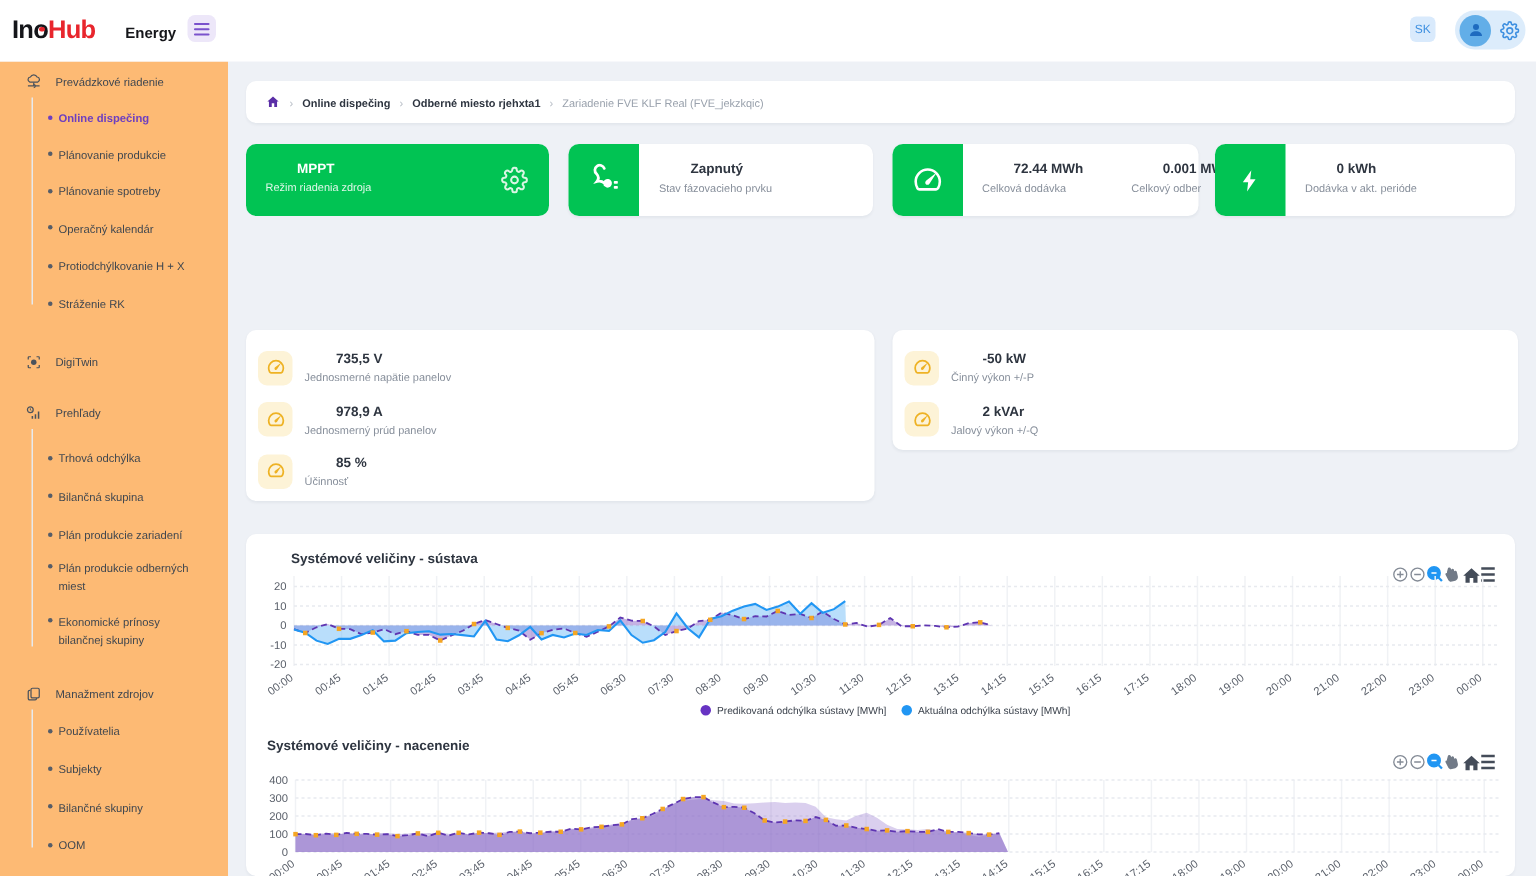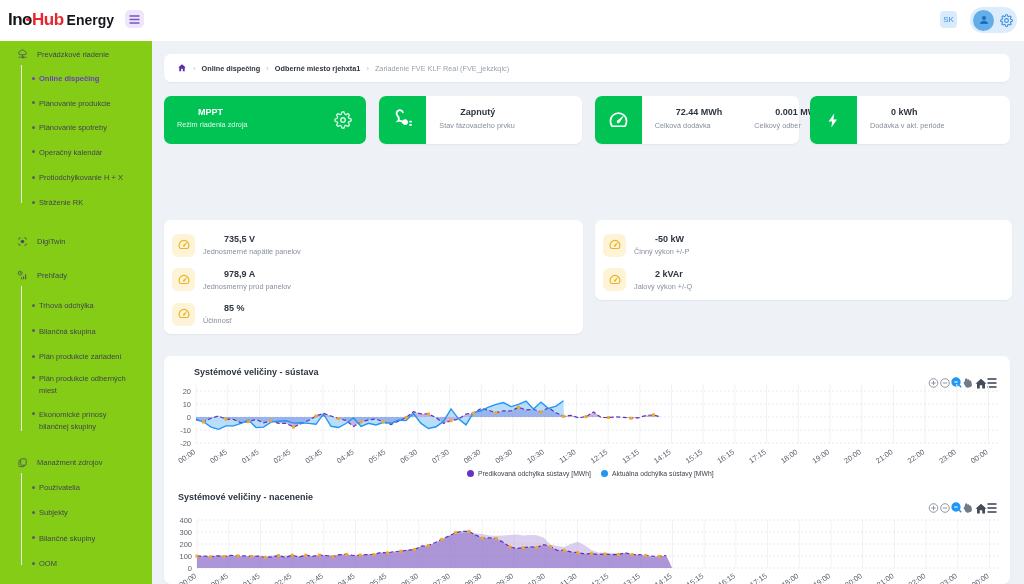--- a/index.html
+++ b/index.html
@@ -1,26 +1,26 @@
 <!DOCTYPE html>
 <html><head>
 <meta charset="utf-8">
 <style>
 * { margin:0; padding:0; box-sizing:border-box; }
 html,body { width:1024px; height:584px; overflow:hidden; }
 body { font-family:"Liberation Sans", sans-serif; background:#eef1f6; position:relative; }
 .hdr { position:absolute; left:0; top:0; width:1024px; height:41px; background:#fff; z-index:5; }
 .logo { position:absolute; left:8px; top:10px; font-size:17px; font-weight:bold; color:#15161a; letter-spacing:-0.5px; }
 .logo .red { color:#e8262d; }
-.logo .en { font-size:14px; font-weight:bold; letter-spacing:0; margin-left:3px; }
+.logo .en { font-size:10px; font-weight:bold; letter-spacing:0; margin-left:20px; }
 .burger { position:absolute; left:125px; top:10px; width:19px; height:18px; background:#ede7f9; border-radius:5px; display:flex; align-items:center; justify-content:center; }
 .sk { position:absolute; left:940px; top:11px; width:17px; height:17px; background:#d9eafc; border-radius:4px; color:#3d8fe0; font-size:8px; font-weight:normal; display:flex; align-items:center; justify-content:center; }
 .userpill { position:absolute; left:970px; top:7px; width:47px; height:26px; background:#dcecfb; border-radius:13px; display:flex; align-items:center; }
 .avatar { width:21px; height:21px; margin-left:3px; border-radius:50%; background:#62aee8; display:flex; align-items:center; justify-content:center; }
-.side { position:absolute; left:0; top:41px; width:152px; height:543px; background:#84cc16; font-size:7.5px; color:#3e4650; }
+.side { position:absolute; left:0; top:41px; width:152px; height:543px; background:#fdba74; font-size:7.5px; color:#3e4650; }
 .sec { position:absolute; left:17px; display:flex; align-items:center; gap:9px; white-space:nowrap; }
 .sec svg { flex:0 0 auto; }
 .itm { position:absolute; left:39px; color:#40474f; white-space:nowrap; }
 .itm:before { content:""; position:absolute; left:-7px; top:2.5px; width:3px; height:3px; border-radius:50%; background:#565d68; }
 .itm.act { color:#6d3fc0; font-weight:bold; }
 .itm.act:before { background:#6d3fc0; }
 .vline { position:absolute; left:20.5px; width:1px; background:#e7eaee; }
 .main { position:absolute; left:152px; top:41px; width:872px; height:543px; }
 .card { position:absolute; background:#fff; border-radius:7px; box-shadow:0 1px 2px rgba(20,30,60,0.05); }
 .bc { left:12px; top:13px; width:846px; height:28px; display:flex; align-items:center; font-size:7.3px; color:#9aa2ad; }

